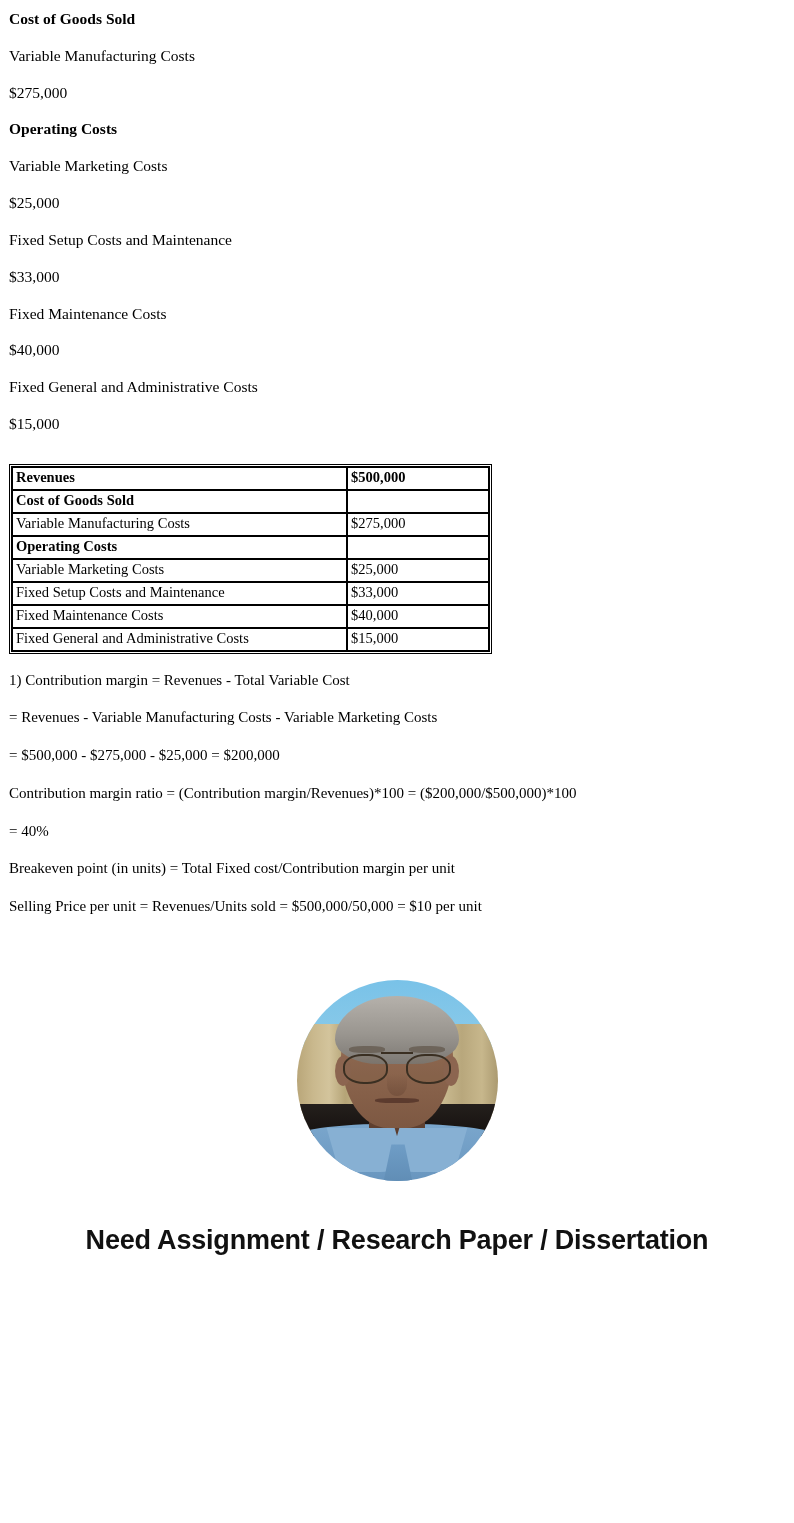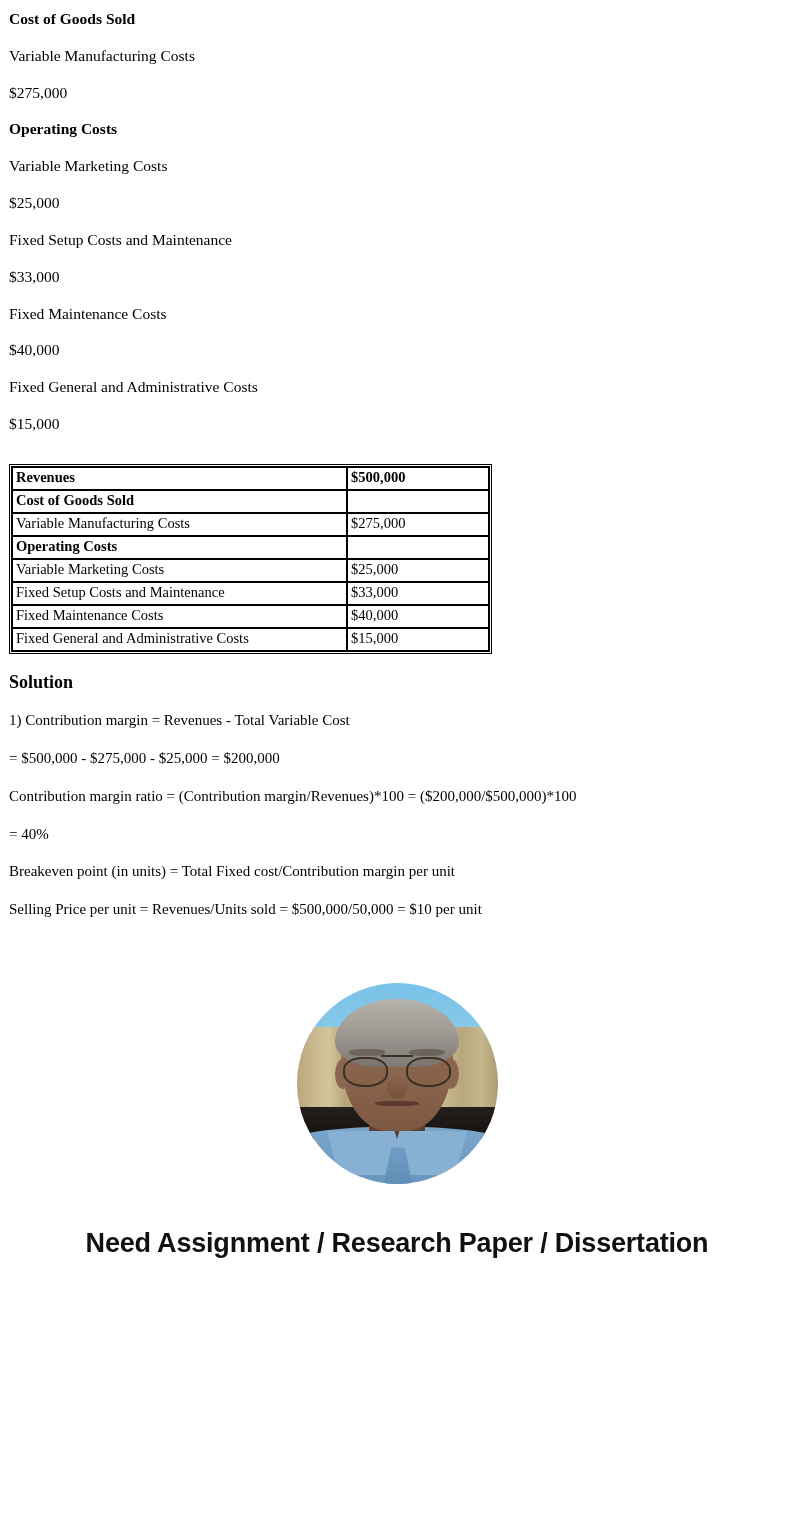--- a/index.html
+++ b/index.html
@@ -284,22 +284,22 @@
         </tr>
         <tr>
           <td class="label">Fixed General and Administrative Costs</td>
           <td class="value left">$15,000</td>
         </tr>
       </tbody>
     </table>
   </section>
 
   <section class="solwrap">
-    <h2 class="solution-title">Solution</h2>
     <p>1) Contribution margin = Revenues - Total Variable Cost</p>
+    <p>= Revenues - Variable Manufacturing Costs - Variable Marketing Costs</p>
     <p>= $500,000 - $275,000 - $25,000 = $200,000</p>
     <p>Contribution margin ratio = (Contribution margin/Revenues)*100 = ($200,000/$500,000)*100</p>
     <p>= 40%</p>
     <p>Breakeven point (in units) = Total Fixed cost/Contribution margin per unit</p>
     <p>Selling Price per unit = Revenues/Units sold = $500,000/50,000 = $10 per unit</p>
   </section>
 
   <section class="photo-area">
     <div class="avatar">
       <div class="sky"></div>

